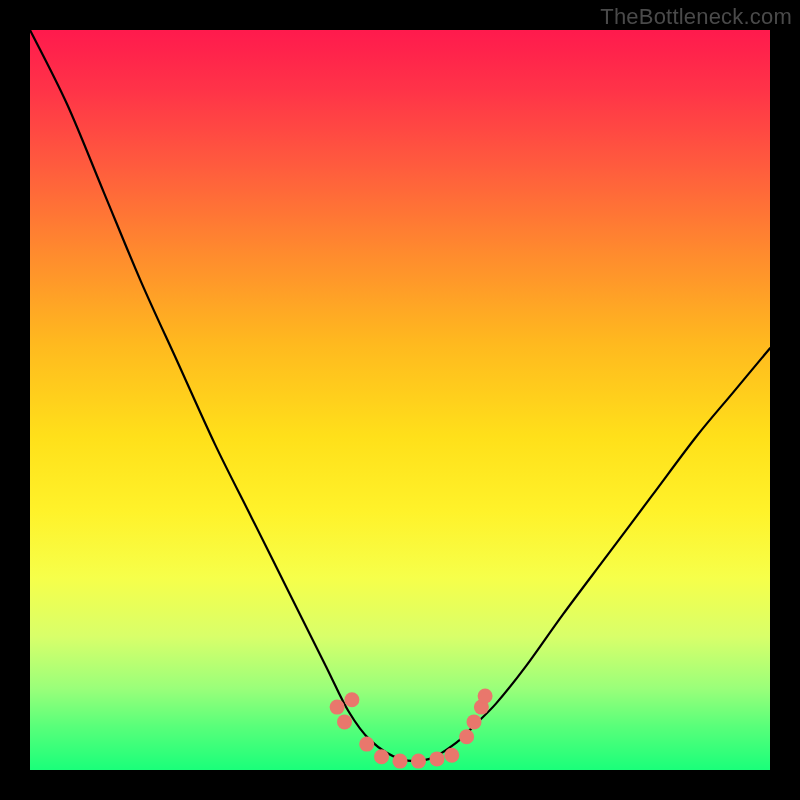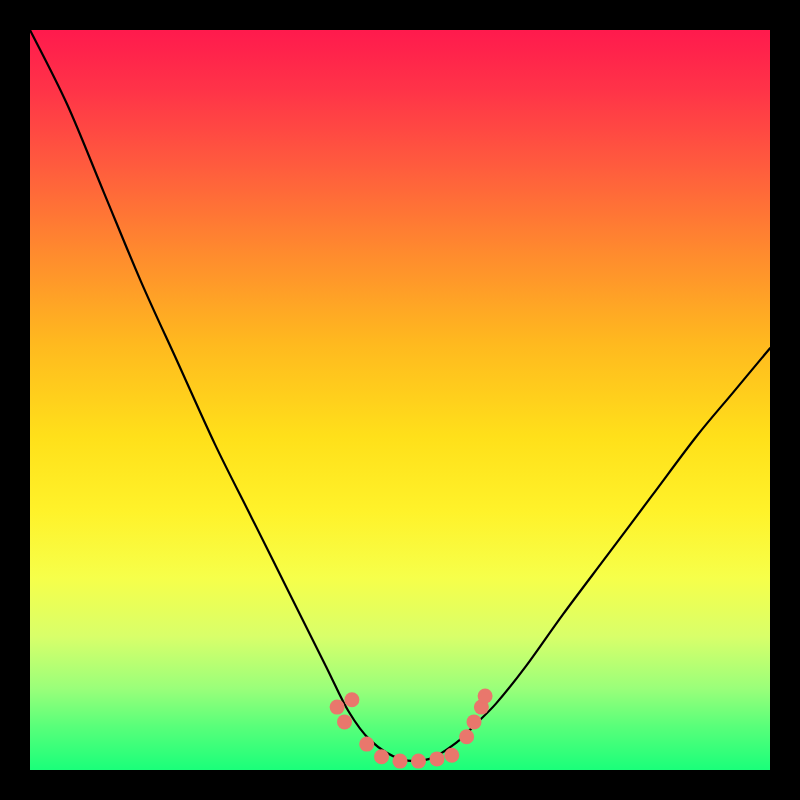--- a/index.html
+++ b/index.html
@@ -59,20 +59,21 @@
     width: 740px;
     height: 740px;
     overflow: visible;
   }
 </style>
 </head>
 <body>
 
 <div class="frame">
 
+  <span class="watermark">TheBottleneck.com</span>
 
   <div class="plot">
     <svg class="curve" viewBox="0 0 740 740" preserveAspectRatio="none">
       <path id="curve-path" fill="none" stroke-width="2.2" stroke-linejoin="round" stroke-linecap="round" d="M 0.00 0.00 C 6.17 12.33, 24.67 46.87, 37.00 74.00 C 49.33 101.13, 61.67 133.20, 74.00 162.80 C 86.33 192.40, 98.67 223.23, 111.00 251.60 C 123.33 279.97, 135.67 305.87, 148.00 333.00 C 160.33 360.13, 172.67 388.50, 185.00 414.40 C 197.33 440.30, 209.67 463.73, 222.00 488.40 C 234.33 513.07, 246.67 537.73, 259.00 562.40 C 271.33 587.07, 286.13 616.67, 296.00 636.40 C 305.87 656.13, 310.80 668.47, 318.20 680.80 C 325.60 693.13, 331.77 702.38, 340.40 710.40 C 349.03 718.42, 360.13 725.82, 370.00 728.90 C 379.87 731.98, 389.73 731.98, 399.60 728.90 C 409.47 725.82, 421.80 715.95, 429.20 710.40 C 436.60 704.85, 437.83 701.77, 444.00 695.60 C 450.17 689.43, 457.57 683.27, 466.20 673.40 C 474.83 663.53, 484.70 651.20, 495.80 636.40 C 506.90 621.60, 519.23 603.10, 532.80 584.60 C 546.37 566.10, 562.40 545.13, 577.20 525.40 C 592.00 505.67, 606.80 485.93, 621.60 466.20 C 636.40 446.47, 652.43 424.27, 666.00 407.00 C 679.57 389.73, 690.67 377.40, 703.00 362.60 C 715.33 347.80, 733.83 325.60, 740.00 318.20" stroke="#000000"></path>
       <g id="markers-group">
           <circle cx="307.10" cy="677.10" r="7.5" fill="#e9776c"></circle>
           <circle cx="314.50" cy="691.90" r="7.5" fill="#e9776c"></circle>
           <circle cx="321.90" cy="669.70" r="7.5" fill="#e9776c"></circle>
           <circle cx="336.70" cy="714.10" r="7.5" fill="#e9776c"></circle>
           <circle cx="351.50" cy="726.68" r="7.5" fill="#e9776c"></circle>

